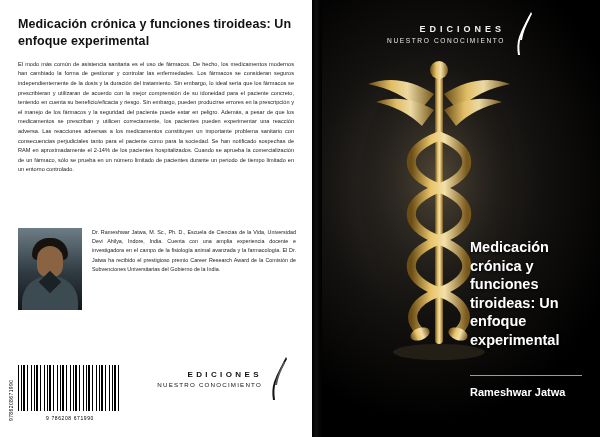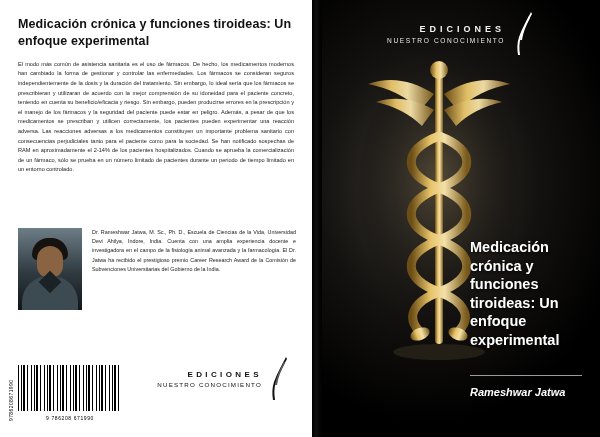--- a/index.html
+++ b/index.html
@@ -132,21 +132,21 @@
     position:absolute;left:148px;top:238px;width:118px;
     font-size:14.5px;line-height:1.28;font-weight:bold;color:#ffffff;
     text-shadow:0 1px 3px rgba(0,0,0,.9);
   }
   .rule{
     position:absolute;left:148px;top:375px;width:112px;height:1px;
     background:#cfcfcf;opacity:.75;
   }
   .front-authors{
     position:absolute;left:148px;top:385px;width:120px;
-    font-size:11px;line-height:1.45;font-weight:bold;color:#ffffff;font-style:italic;
+    font-size:11px;line-height:1.45;font-weight:bold;color:#ffffff;
   }
 </style>
 </head>
 <body>
 
 <div id="cover">
 
   <div class="back">
     <div class="back-title">Medicación crónica y funciones tiroideas: Un enfoque experimental</div>
     <div class="back-body">El modo más común de asistencia sanitaria es el uso de fármacos. De hecho, los medicamentos modernos han cambiado la forma de gestionar y controlar las enfermedades. Los fármacos se consideran seguros independientemente de la dosis y la duración del tratamiento. Sin embargo, lo ideal sería que los fármacos se prescribieran y utilizaran de acuerdo con la mejor comprensión de su idoneidad para el paciente concreto, teniendo en cuenta su beneficio/eficacia y riesgo. Sin embargo, pueden producirse errores en la prescripción y el manejo de los fármacos y la seguridad del paciente puede estar en peligro. Además, a pesar de que los medicamentos se prescriban y utilicen correctamente, los pacientes pueden experimentar una reacción adversa. Las reacciones adversas a los medicamentos constituyen un importante problema sanitario con consecuencias perjudiciales tanto para el paciente como para la sociedad. Se han notificado sospechas de RAM en aproximadamente el 2-14% de los pacientes hospitalizados. Cuando se aprueba la comercialización de un fármaco, sólo se prueba en un número limitado de pacientes durante un periodo de tiempo limitado en un entorno controlado.</div>

